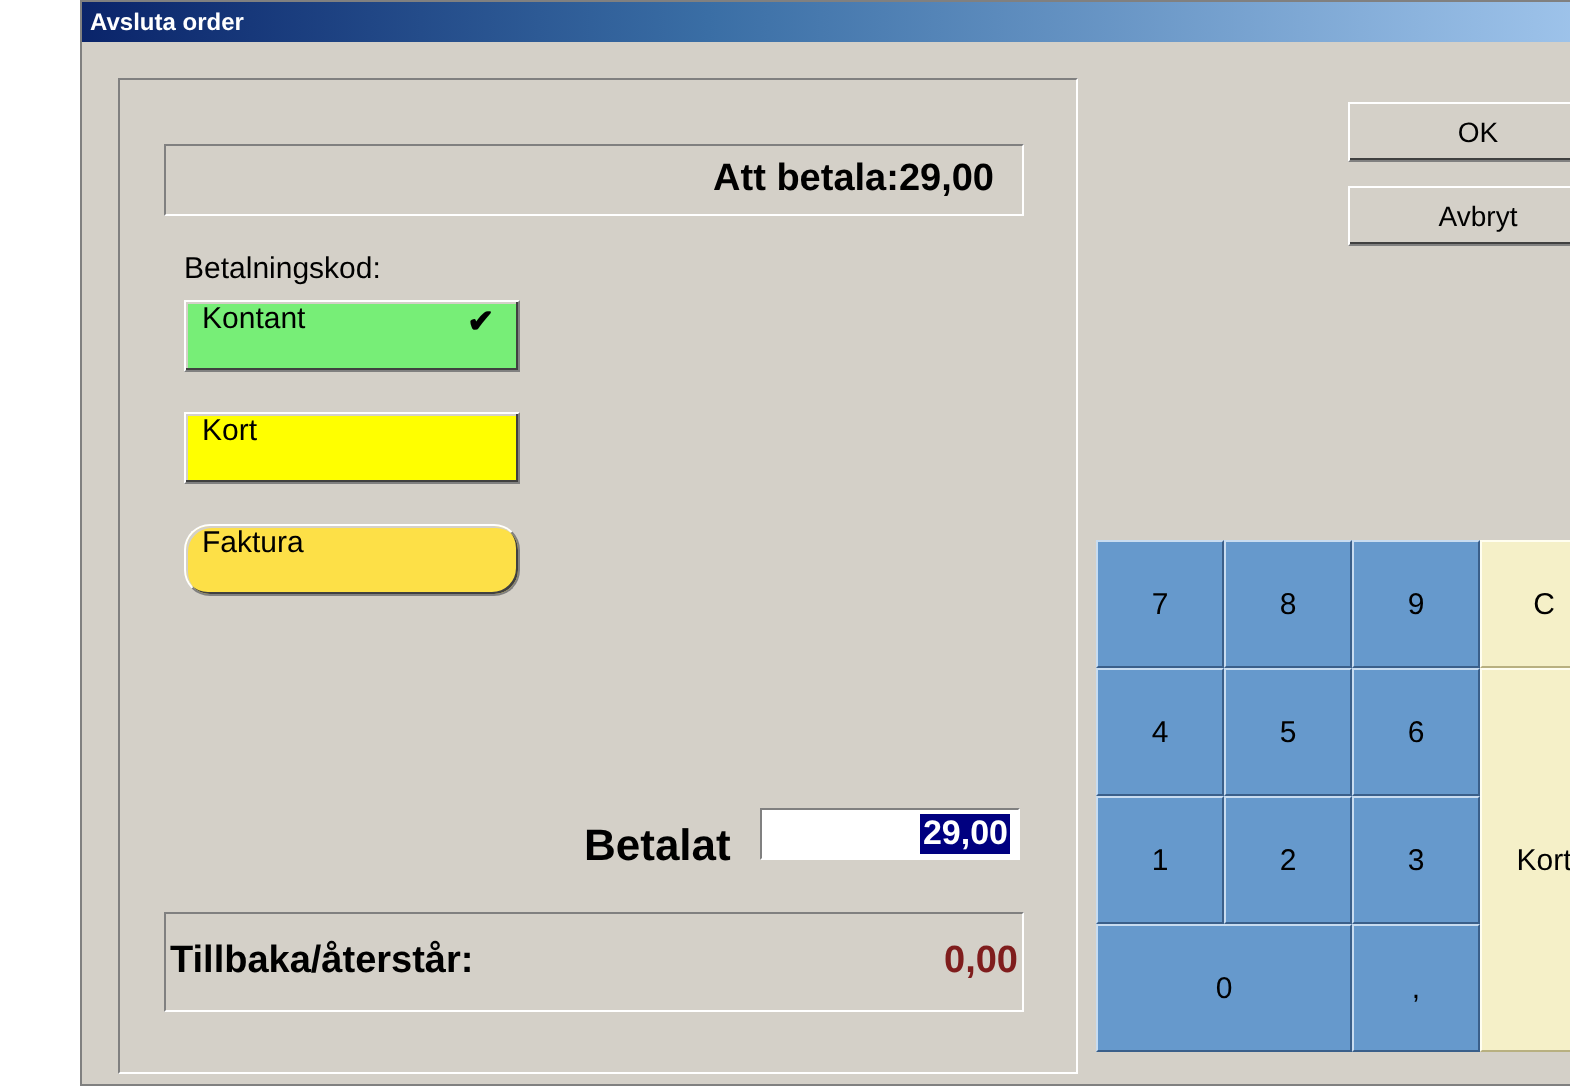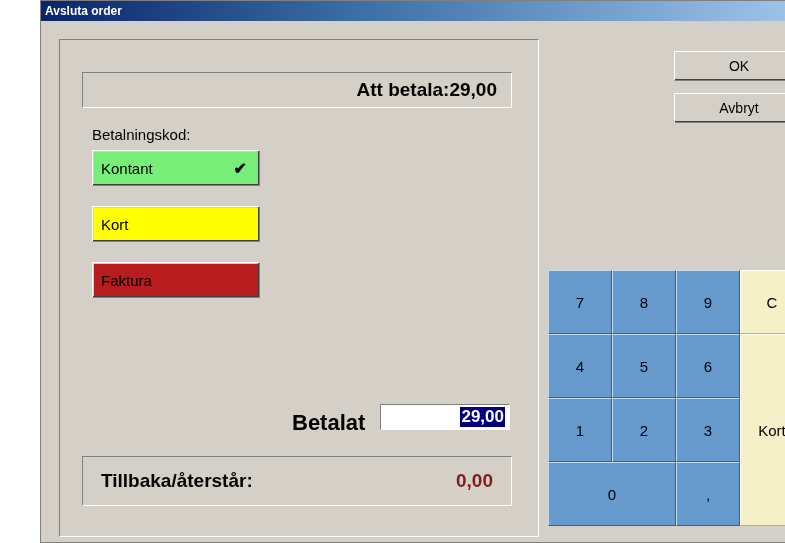--- a/index.html
+++ b/index.html
@@ -92,29 +92,29 @@
     position: absolute;
     left: 32px; top: 86px;
     font-size: 15px;
   }
   .pay-opt {
     position: absolute;
     left: 32px;
     width: 168px;
     height: 36px;
     display: flex;
-    align-items: center;
+    align-items: flex-start;
     justify-content: space-between;
     padding: 0 12px 0 8px;
     font-size: 15px;
     cursor: pointer;
   }
   .pay-opt.green  { top: 110px; background:#77ee77; }
   .pay-opt.yellow { top: 166px; background:#ffff00; }
-  .pay-opt.white  { top: 222px; background:#b91c1c; }
+  .pay-opt.white  { top: 222px; background:#fde047;border-radius:13px; }
   .check-icon {
     font-size: 16px;
     font-weight: bold;
   }
   .betalat-label {
     position: absolute;
     left: 232px; top: 370px;
     font-size: 22px;
     font-weight: bold;
   }
@@ -136,21 +136,21 @@
     color: #fff;
     padding: 0 1px;
   }
   .return-box {
     position: absolute;
     left: 22px; top: 416px;
     width: 430px; height: 50px;
     display: flex;
     align-items: center;
     justify-content: space-between;
-    padding: 0 18px;
+    padding: 0 2px;
     font-size: 19px;
     font-weight: bold;
   }
   .return-box .val { color: #7f1d1d; }
 
   .ok-btn, .cancel-btn {
     position: absolute;
     width: 130px; height: 30px;
     background: #d4d0c8;
     font-size: 14px;

